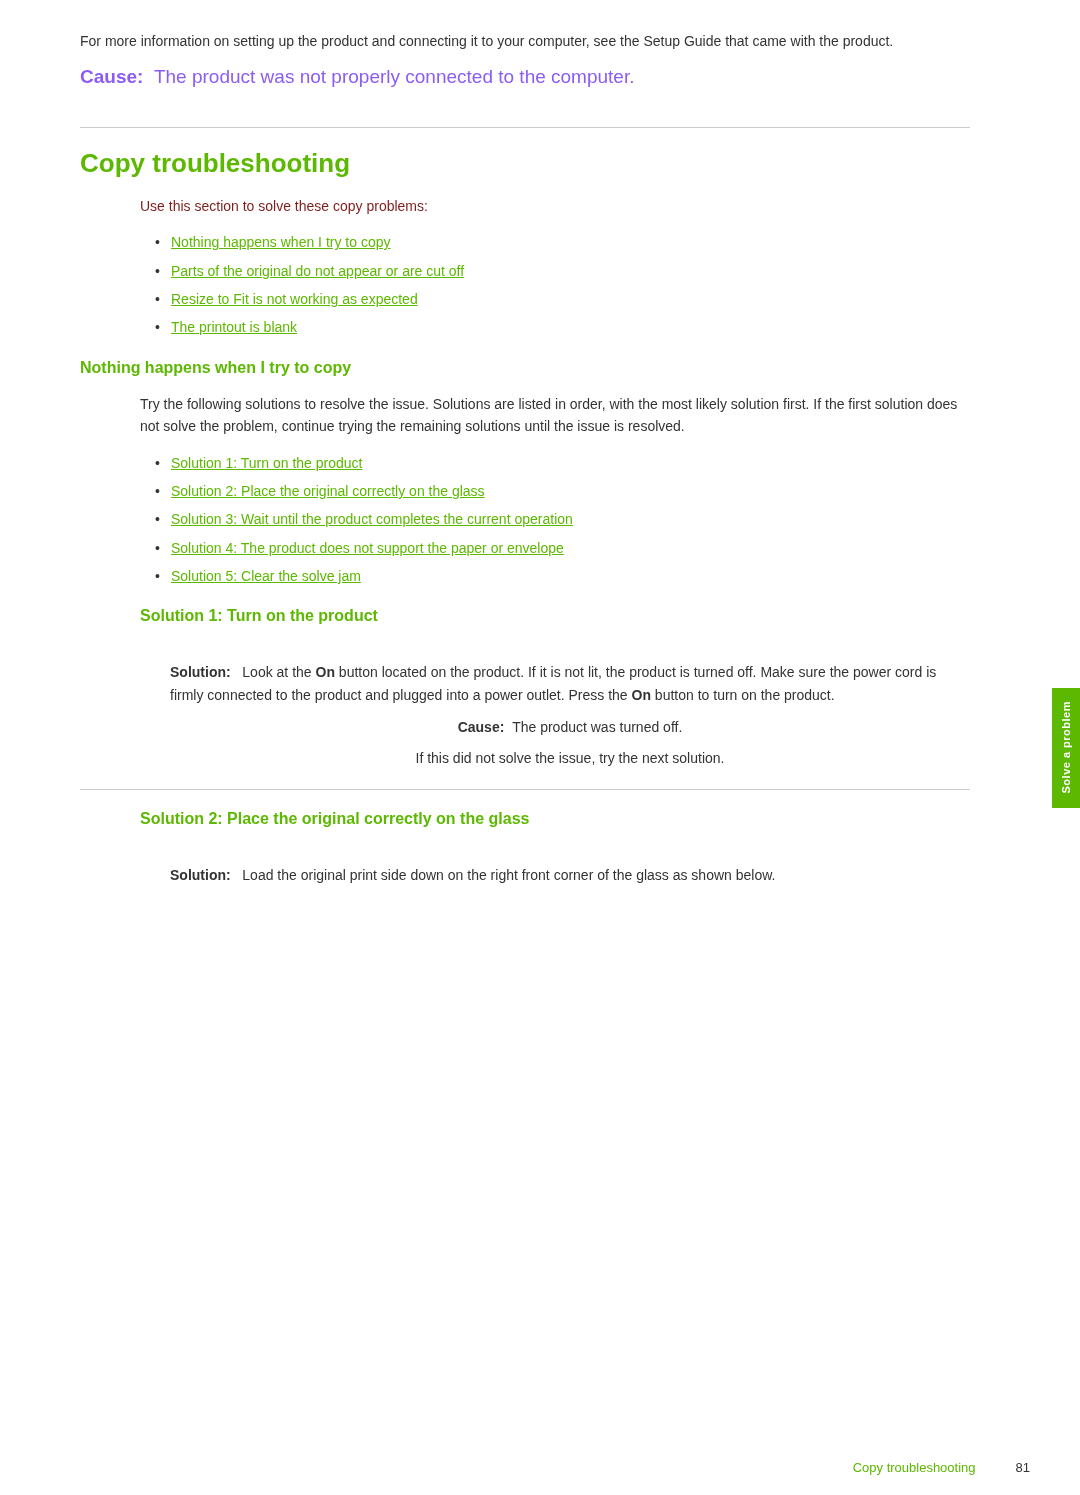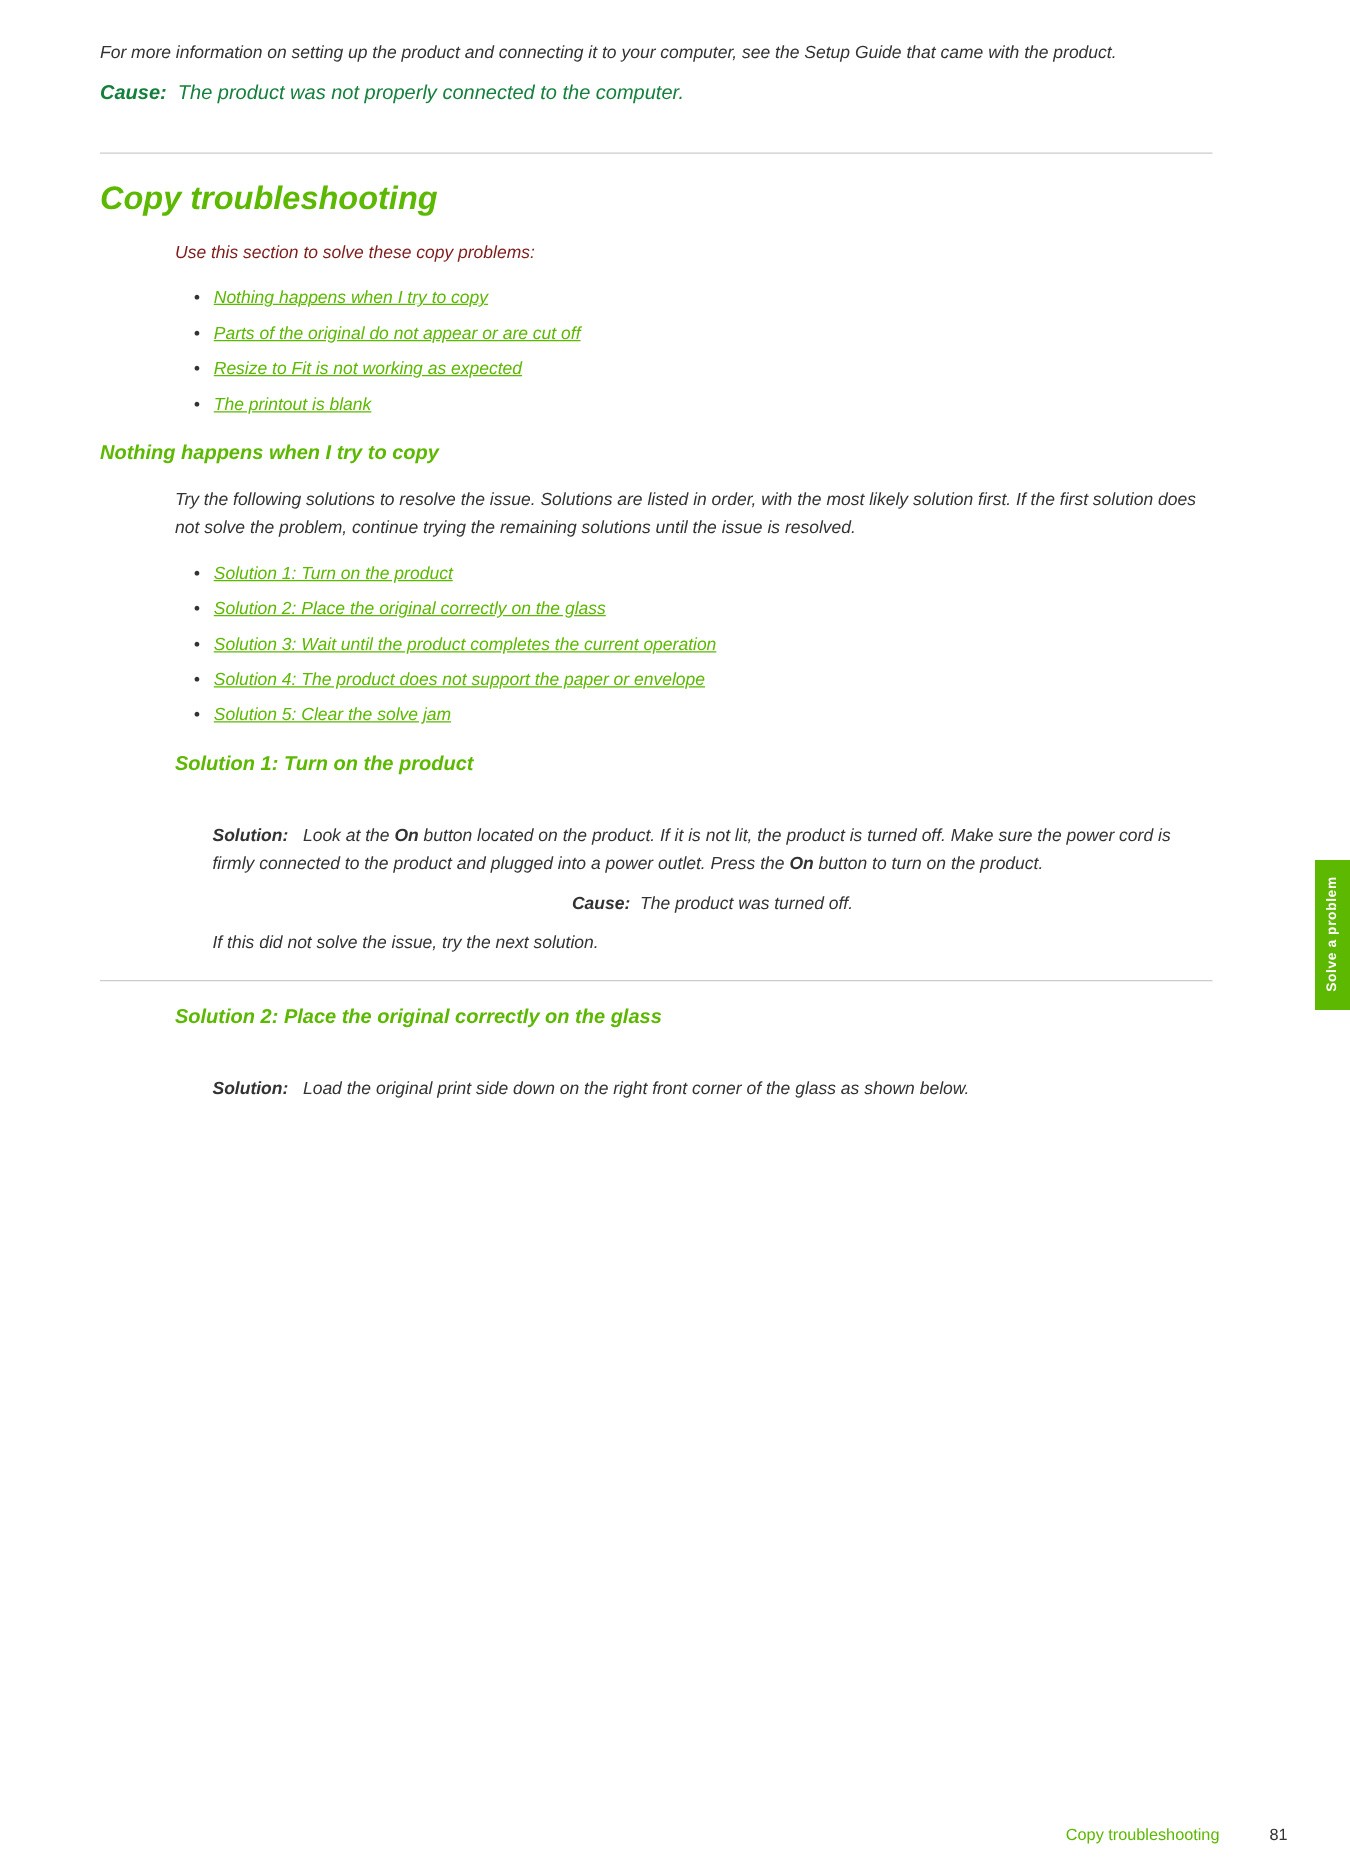--- a/index.html
+++ b/index.html
@@ -23,38 +23,37 @@
       display: flex;
       width: 1080px;
       min-height: 1495px;
       position: relative;
     }
 
     .main-content {
       flex: 1;
       padding: 30px 80px 116px 80px;
       max-width: 1050px;
-      font-style: italic;
     }
 
     .intro-section {
       margin-bottom: 30px;
     }
 
     .intro-text {
       font-size: 14px;
       line-height: 1.6;
       color: #333;
       margin-bottom: 10px;
     }
 
     .cause-line {
-      font-size: 16px;
-      line-height: 1.6;
-      color: #15803d;
+      font-size: 19px;
+      line-height: 1.6;
+      color: #8b5cf6;
       margin-bottom: 34px;
     }
 
     .cause-label {
       font-weight: bold;
     }
 
     .divider {
       border: none;
       border-top: 1px solid #ccc;
@@ -129,20 +128,21 @@
       color: #333;
       margin-bottom: 8px;
       text-align: center;
     }
 
     .follow-up-text {
       font-size: 14px;
       line-height: 1.6;
       color: #333;
       margin-bottom: 4px;
+      text-align: center;
     }
 
     .footer-text {
       color: #5cb800;
       font-size: 13px;
       margin-right: 20px;
     }
 
     .page-number {
       font-size: 13px;

